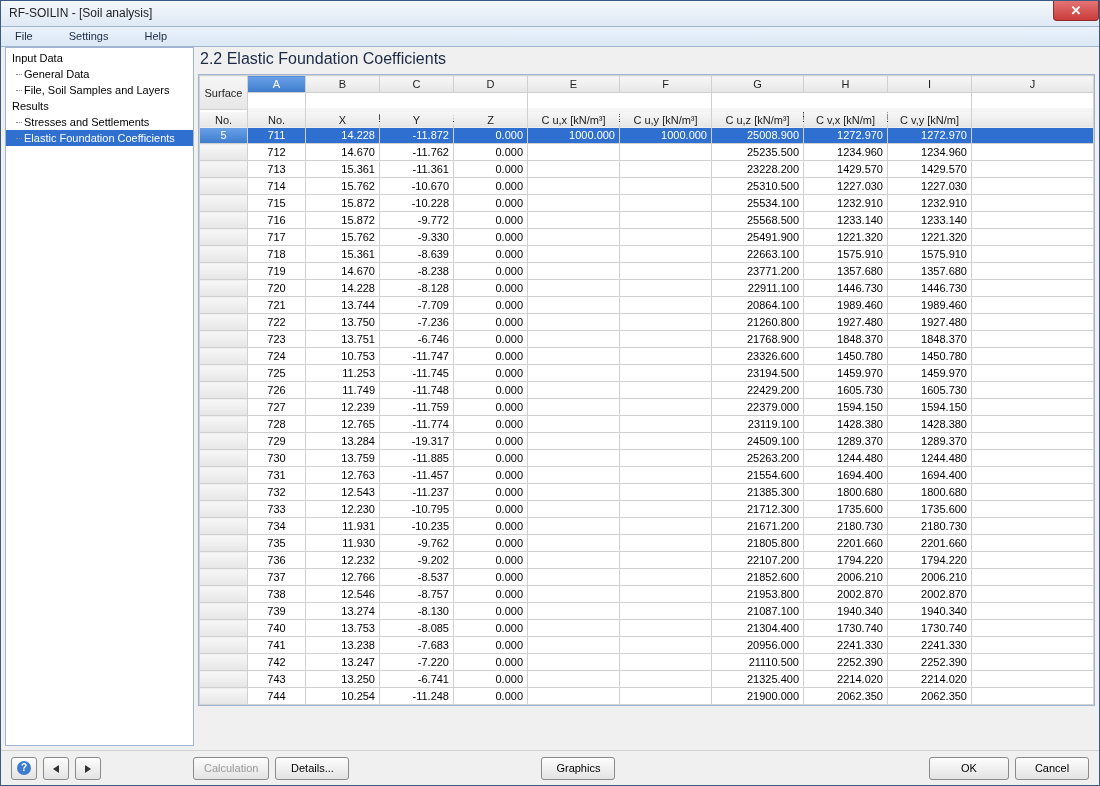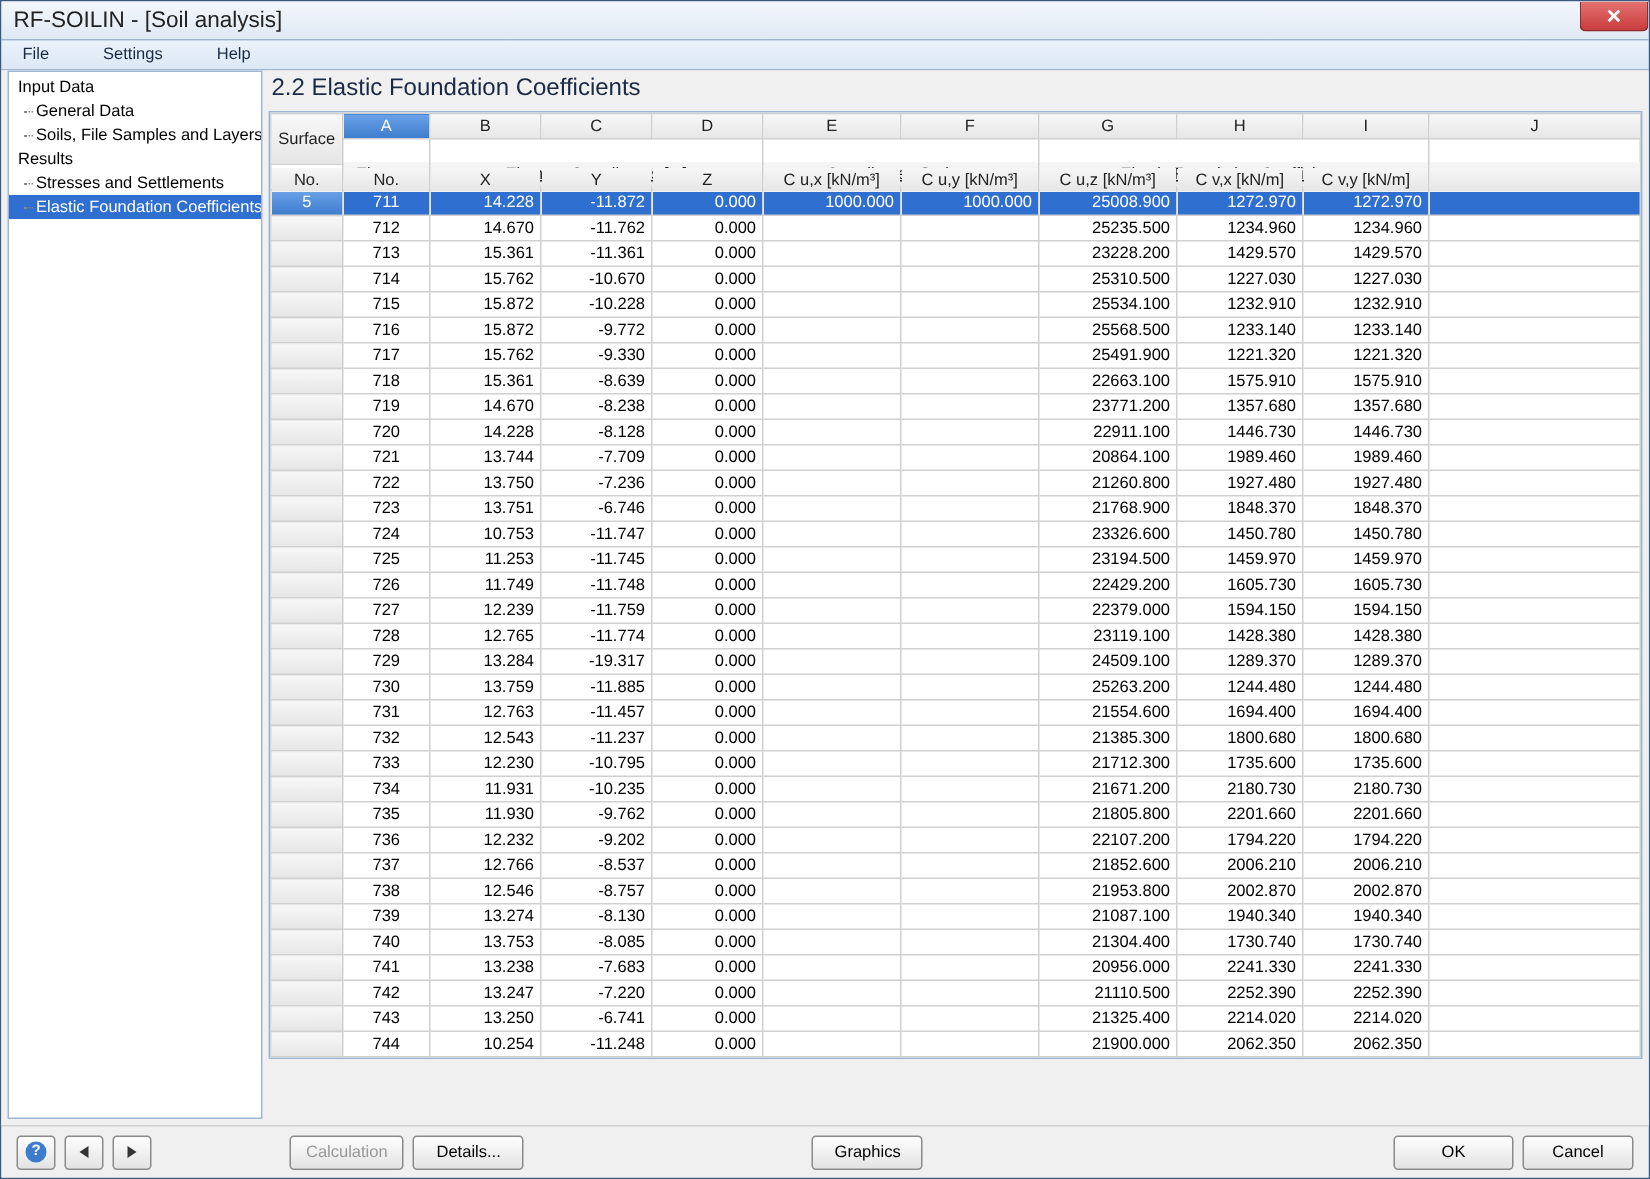--- a/index.html
+++ b/index.html
@@ -21,21 +21,21 @@
   }
   .titlebar {
     height: 28px;
     background: linear-gradient(#f3f7fb, #dfe9f5);
     border-bottom: 1px solid #a0b6cf;
     display: flex;
     align-items: center;
     padding: 0 0 0 8px;
     position: relative;
   }
-  .titlebar-text { color: #222; font-size: 15px; }
+  .titlebar-text { color: #222; font-size: 12px; }
   .titlebar-close {
     position: absolute;
     top: 0;
     right: 0;
     width: 46px;
     height: 20px;
     background: linear-gradient(#e57373, #c93c3c);
     border: 1px solid #8e2b2b;
     border-top: none;
     border-radius: 0 0 4px 4px;
@@ -63,21 +63,21 @@
   }
   .content-area {
     flex: 1;
     display: flex;
     background: #f0f0f0;
     border: 4px solid #f0f0f0;
     border-top: none;
     gap: 4px;
   }
   .sidebar {
-    width: 170px;
+    width: 189px;
     background: #fff;
     border: 1px solid #9fb5d1;
     padding: 2px 0;
     overflow: hidden;
   }
   .tree-root {
     color: #000;
   }
   .tree-group {
     padding: 2px 4px 2px 6px;
@@ -215,21 +215,21 @@
     <div class="menu-item">File</div>
     <div class="menu-item">Settings</div>
     <div class="menu-item">Help</div>
   </div>
 
   <div class="content-area">
     <div class="sidebar">
       <div class="tree-root">
         <div class="tree-group">Input Data</div>
         <div class="tree-child">General Data</div>
-        <div class="tree-child">Soils, File Samples and Layers</div>
+        <div class="tree-child">File, Soil Samples and Layers</div>
         <div class="tree-group">Results</div>
         <div class="tree-child">Stresses and Settlements</div>
         <div class="tree-child selected">Elastic Foundation Coefficients</div>
       </div>
     </div>
 
     <div class="main-pane">
       <div class="pane-title">2.2 Elastic Foundation Coefficients</div>
       <div class="grid-wrap">
         <div class="grid-scroll">

